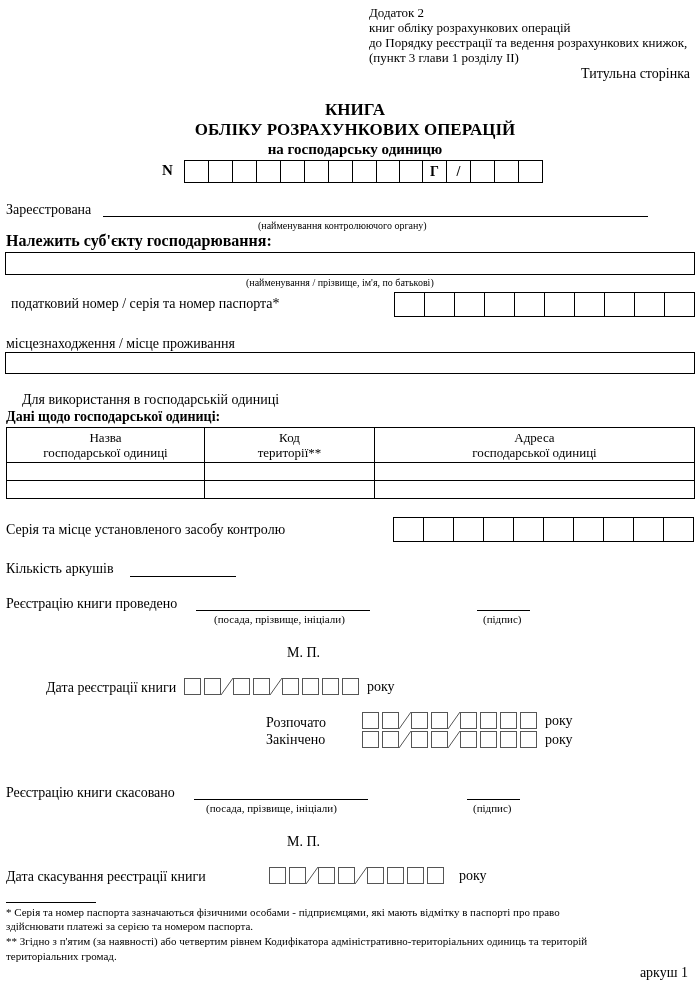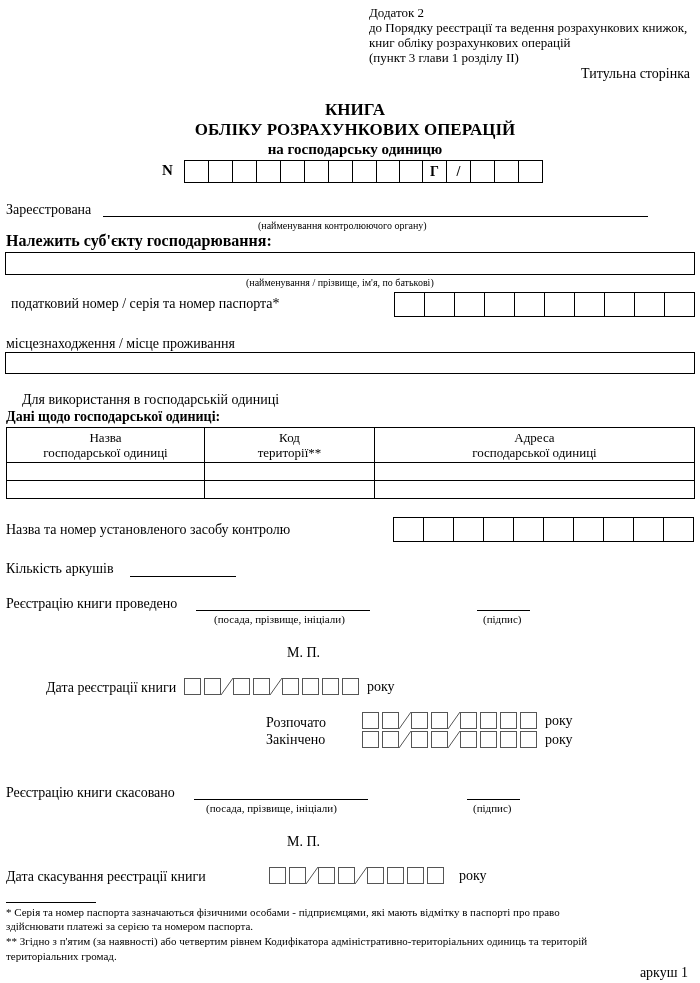--- a/index.html
+++ b/index.html
@@ -26,22 +26,22 @@
   .date .d { width:17px; height:17px; border:1px solid #555; box-sizing:border-box; margin-right:3px; }
   .date .sl { width:12px; height:17px; margin-left:-3px; margin-right:0px; position:relative; }
   .date .sl svg { position:absolute; left:0; top:0; }
   .date .roku { font-size:14px; line-height:17px; margin-left:5px; }
 </style>
 </head>
 <body>
 
 <div class="abs t13" style="left:369px; top:5px;">
   <div>Додаток 2</div>
+  <div>книг обліку розрахункових операцій</div>
   <div>до Порядку реєстрації та ведення розрахункових книжок,</div>
-  <div>книг обліку розрахункових операцій</div>
   <div>(пункт 3 глави 1 розділу ІІ)</div>
 </div>
 <div class="abs" style="right:10px; top:66px; font-size:14px; line-height:16px;">Титульна сторінка</div>
 
 <div class="abs title" style="left:0; width:710px; top:100px;">КНИГА</div>
 <div class="abs title" style="left:0; width:710px; top:120px;">ОБЛІКУ РОЗРАХУНКОВИХ ОПЕРАЦІЙ</div>
 <div class="abs sub" style="left:0; width:710px; top:141px;">на господарську одиницю</div>
 
 <div class="abs b" style="left:162px; top:162px; font-size:15px; line-height:17px;">N</div>
 <div class="cells" style="left:184px; top:160px;">
@@ -117,21 +117,21 @@
     <td></td>
   </tr>
   <tr style="height:18px;">
     <td></td>
     <td></td>
     <td></td>
   </tr>
 </tbody>
   </table>
 
-<div class="abs t14" style="left:6px; top:522px;">Назва та номер установленого засобу контролю</div>
+<div class="abs t14" style="left:6px; top:522px;">Серія та місце установленого засобу контролю</div>
 <div class="cells" style="left:393px; top:517px;">
   <div class="c" style="width:30px;height:25px;"></div>
   <div class="c" style="width:30px;height:25px;"></div>
   <div class="c" style="width:30px;height:25px;"></div>
   <div class="c" style="width:30px;height:25px;"></div>
   <div class="c" style="width:30px;height:25px;"></div>
   <div class="c" style="width:30px;height:25px;"></div>
   <div class="c" style="width:30px;height:25px;"></div>
   <div class="c" style="width:30px;height:25px;"></div>
   <div class="c" style="width:30px;height:25px;"></div>

